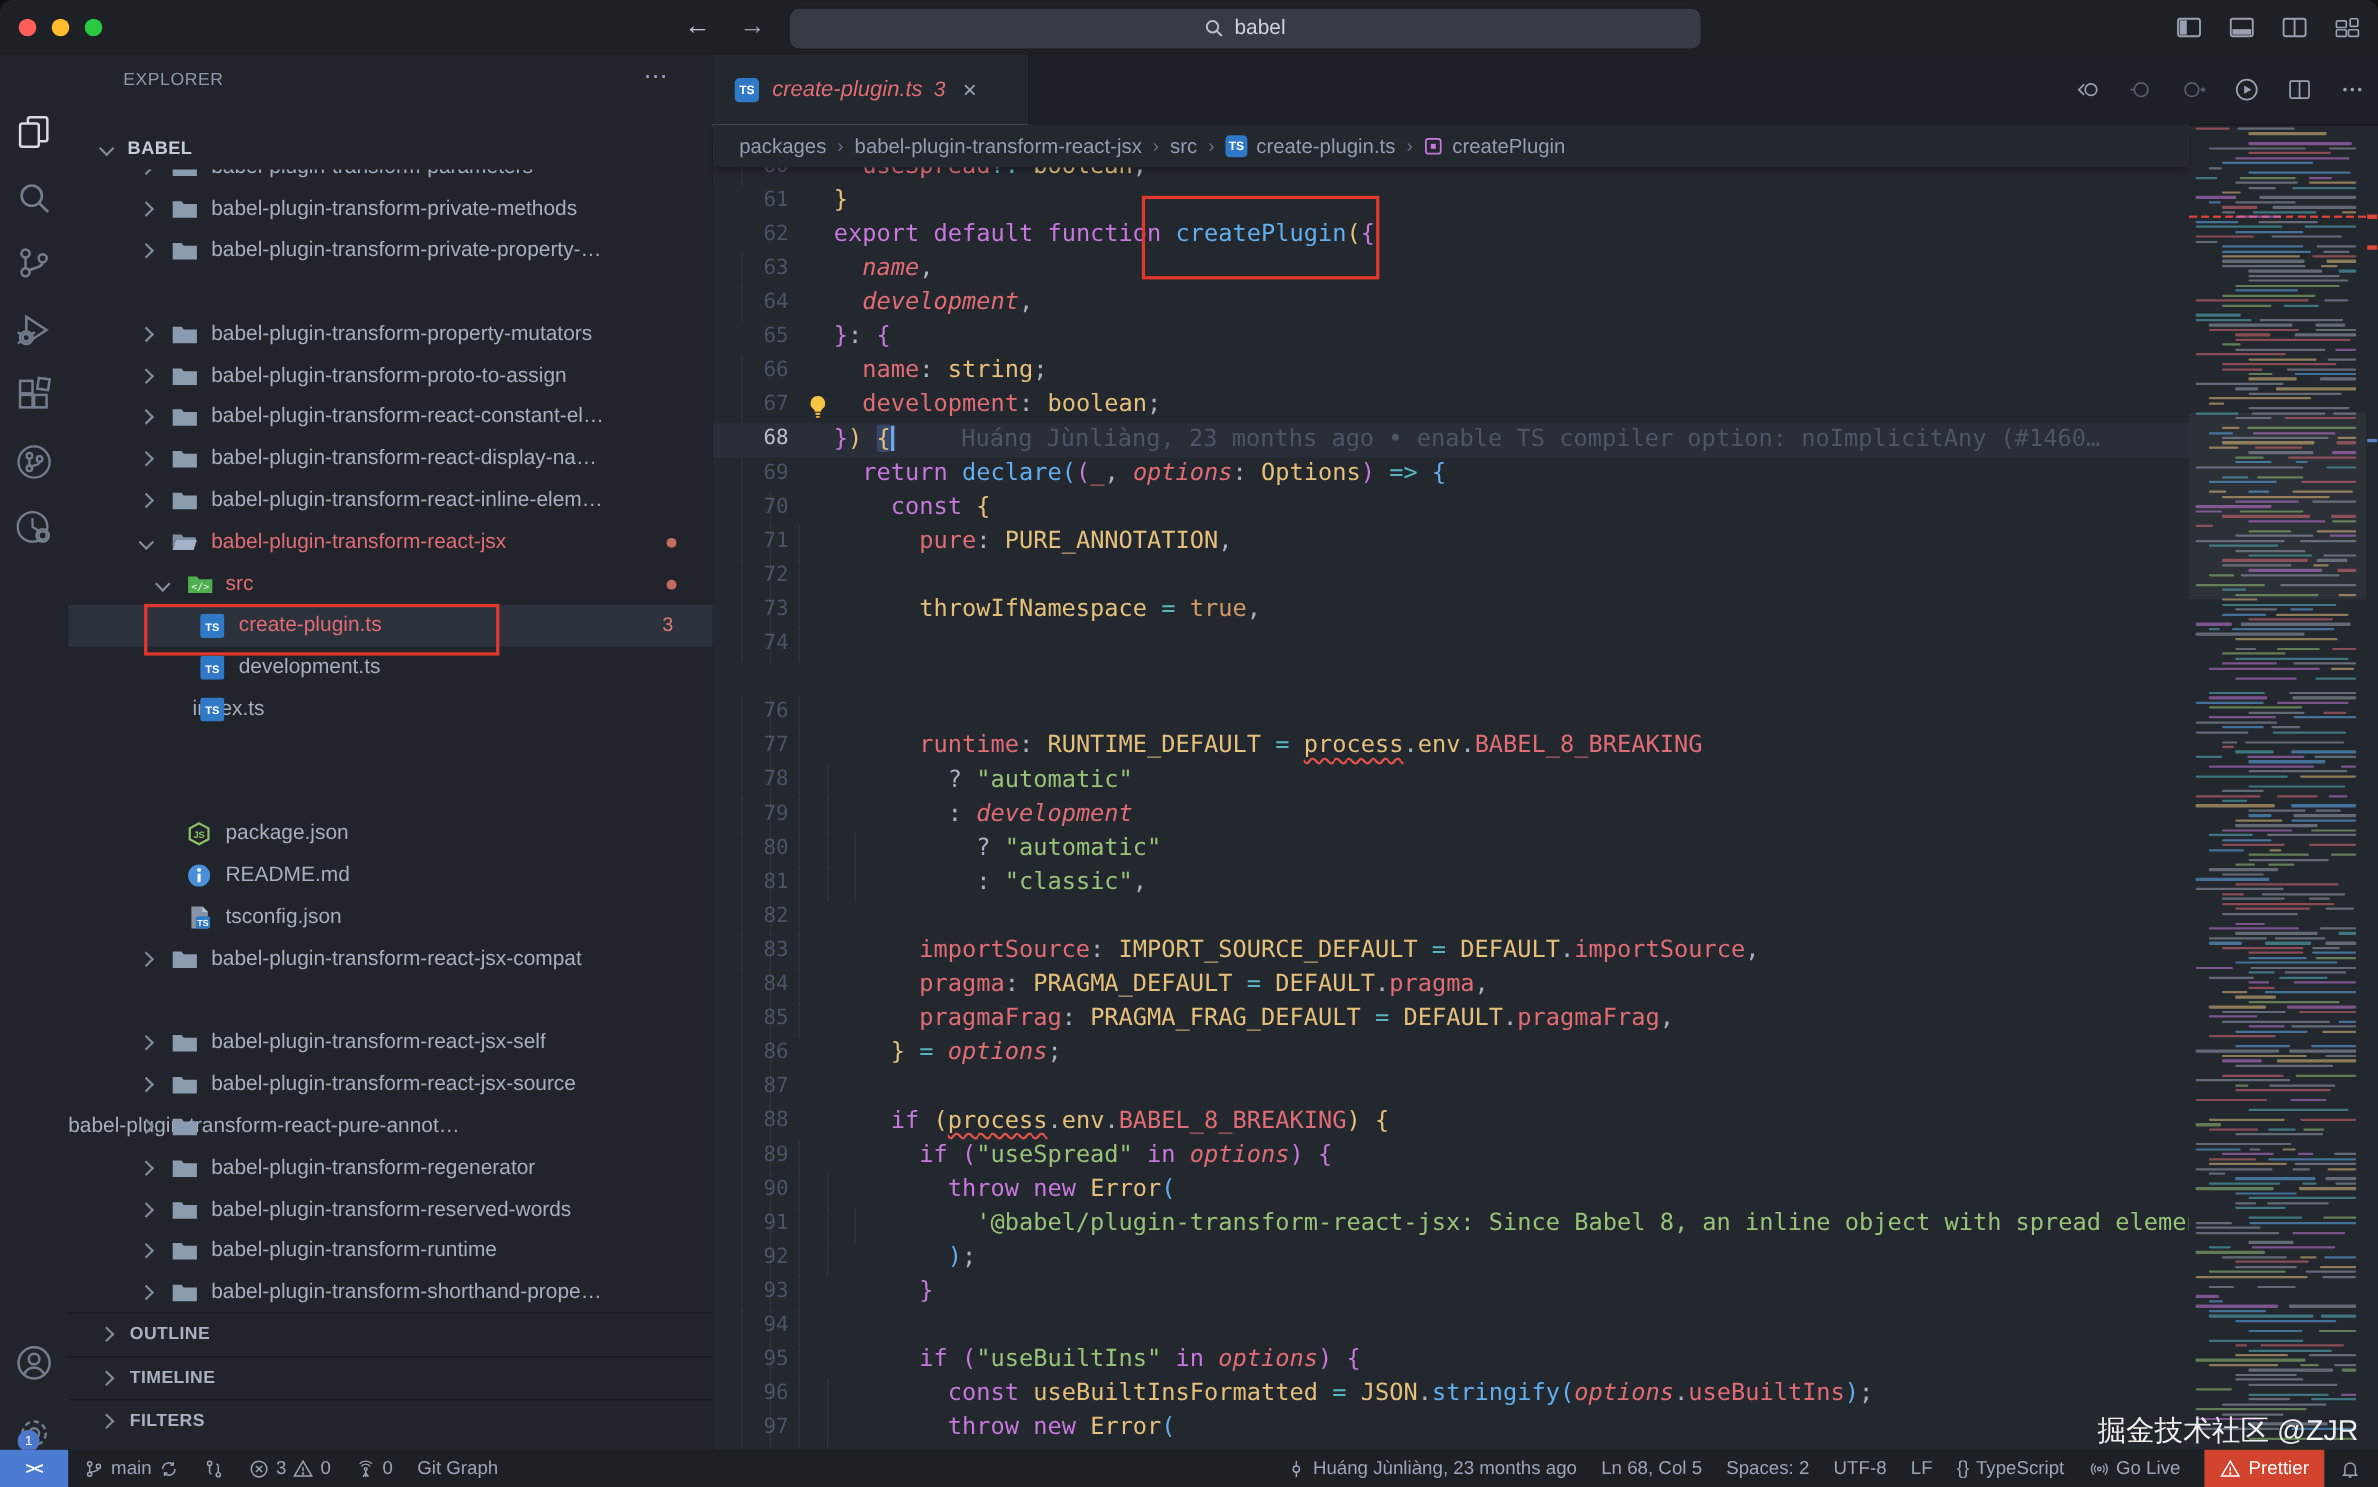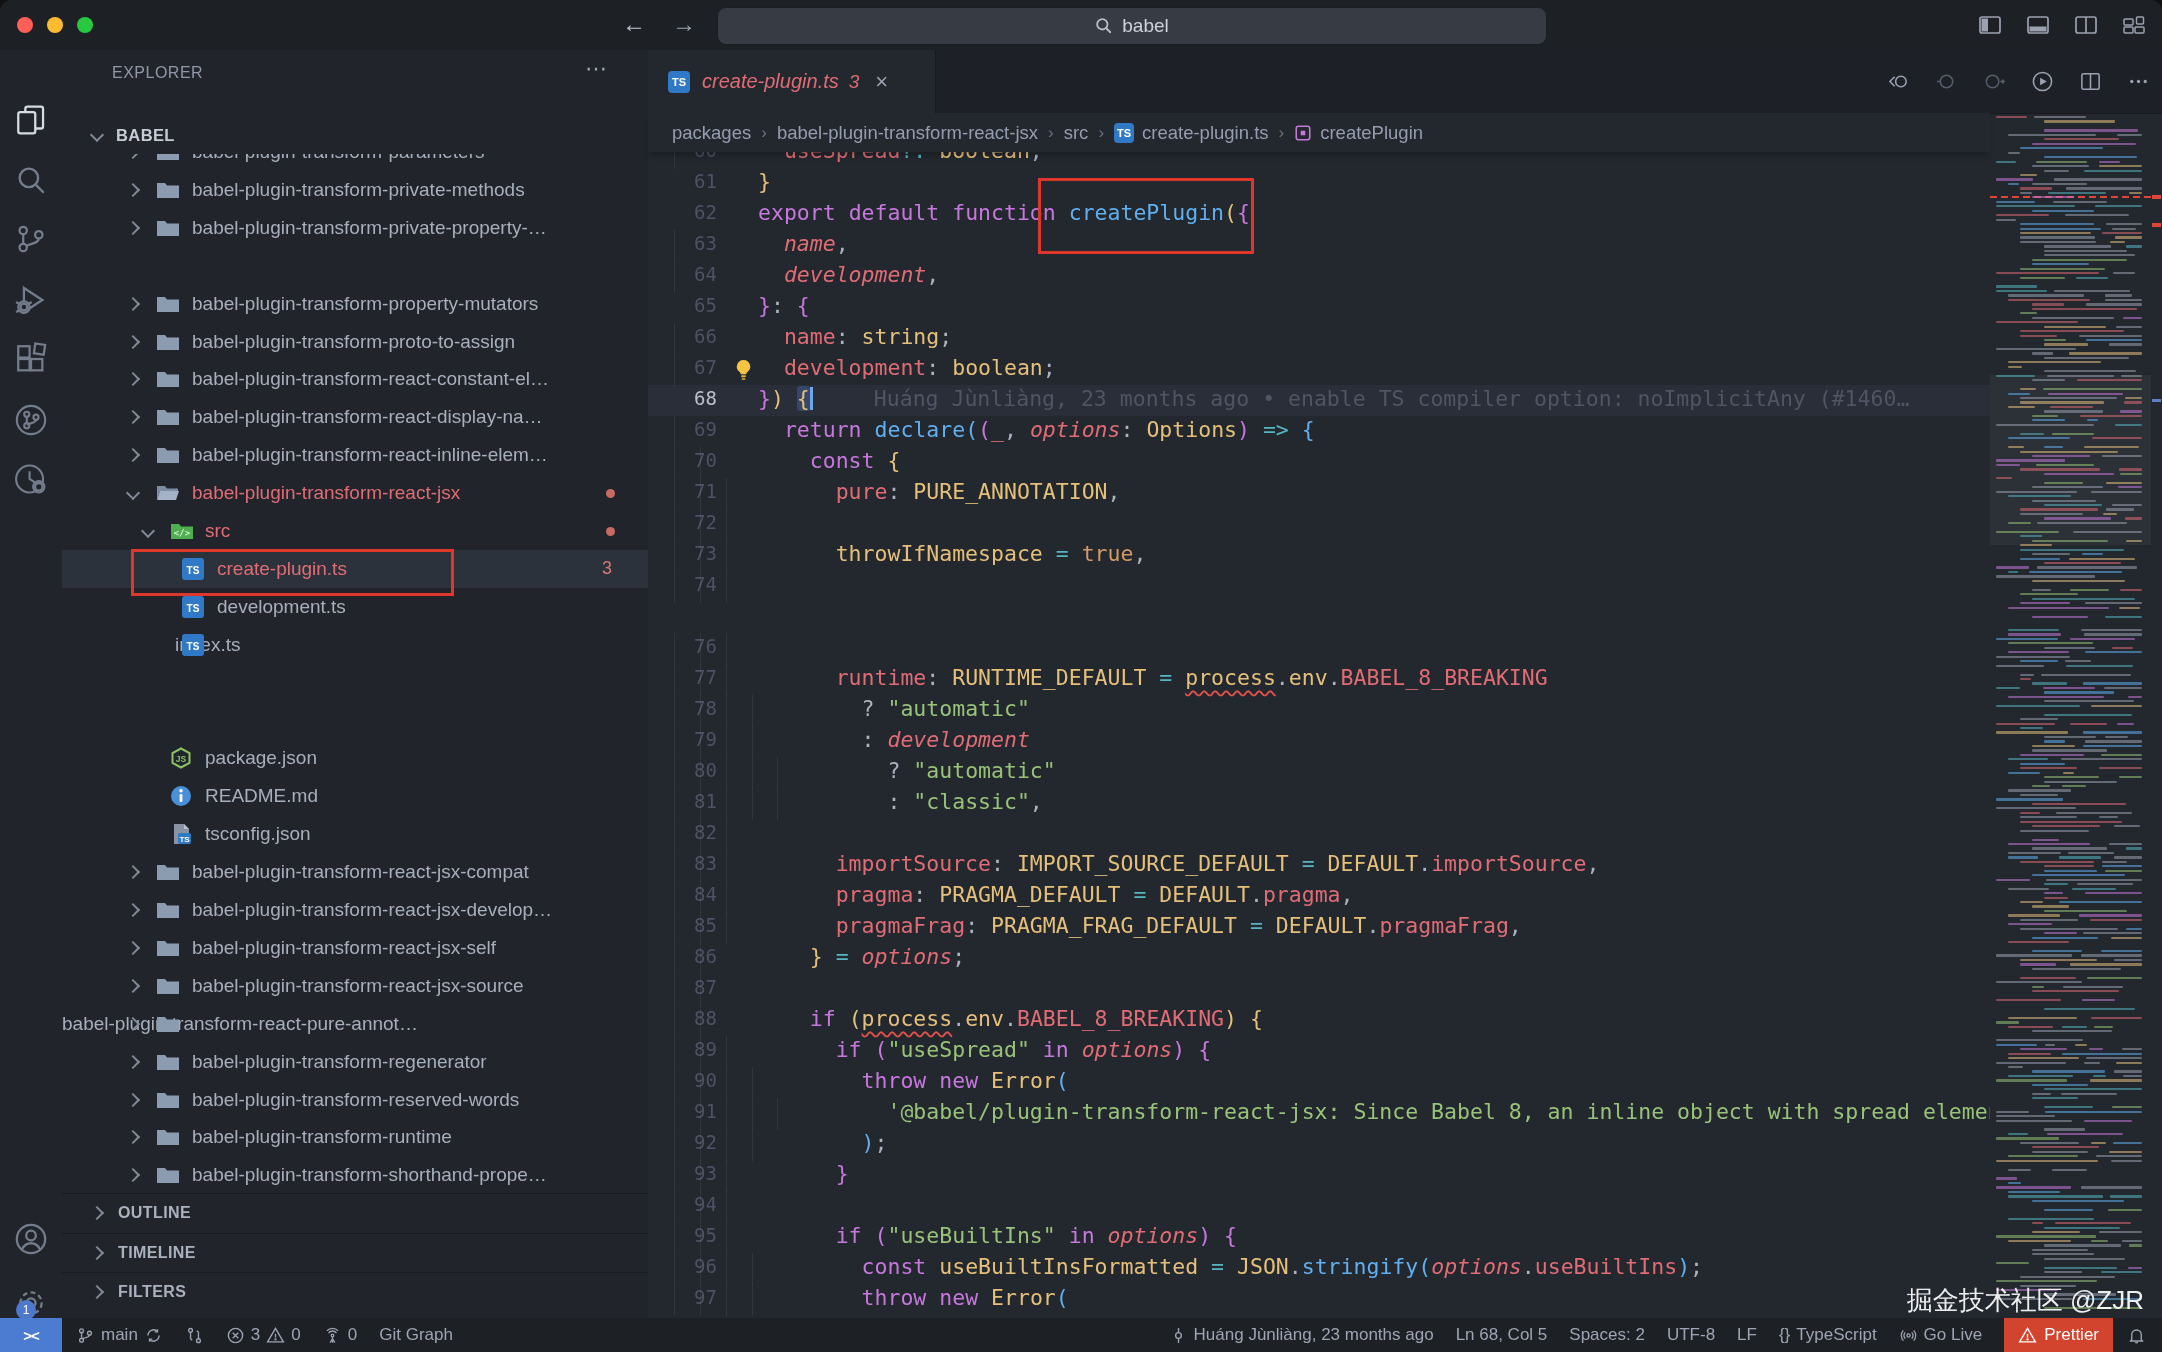--- a/index.html
+++ b/index.html
@@ -324,27 +324,20 @@
             <text x="14.5" y="18.5" font-size="8" font-weight="bold" fill="#fff" text-anchor="middle" font-family="sans-serif">TS</text>
           </svg>
           <span class="lbl" style="margin-left:143px">tsconfig.json</span>
         </div>
         <div class="trow" style="top: 699.1px;">
           <span class="chev r" style="left:66px"></span>
           <svg class="tico" style="left:94px;" viewBox="0 0 24 20">
             <path d="M1 3h8l2 2.5h12V18H1z" fill="#8b9cb1"></path>
           </svg>
           <span class="lbl" style="margin-left:130px">babel-plugin-transform-react-jsx-compat</span>
-        </div>
-        <div class="trow" style="top: 737px;">
-          <span class="chev r" style="left:66px"></span>
-          <svg class="tico" style="left:94px;" viewBox="0 0 24 20">
-            <path d="M1 3h8l2 2.5h12V18H1z" fill="#8b9cb1"></path>
-          </svg>
-          <span class="lbl" style="margin-left:130px">babel-plugin-transform-react-jsx-develop…</span>
         </div>
         <div class="trow" style="top: 774.9px;">
           <span class="chev r" style="left:66px"></span>
           <svg class="tico" style="left:94px;" viewBox="0 0 24 20">
             <path d="M1 3h8l2 2.5h12V18H1z" fill="#8b9cb1"></path>
           </svg>
           <span class="lbl" style="margin-left:130px">babel-plugin-transform-react-jsx-self</span>
         </div>
         <div class="trow" style="top: 812.8px;">
           <span class="chev r" style="left:66px"></span>

